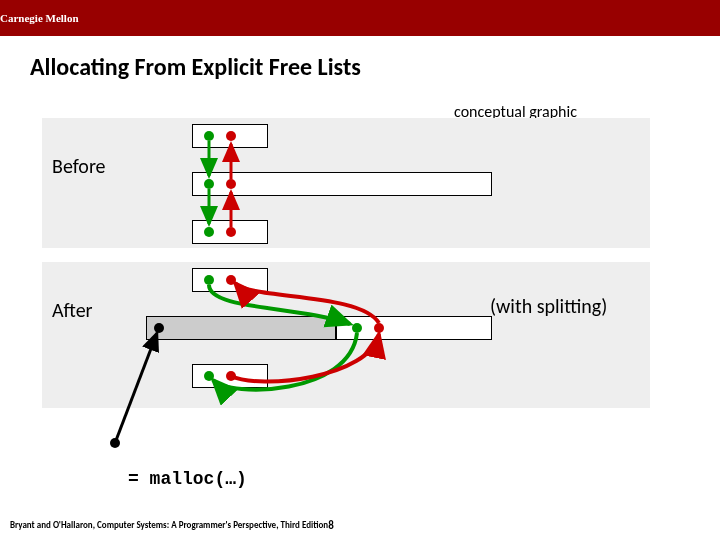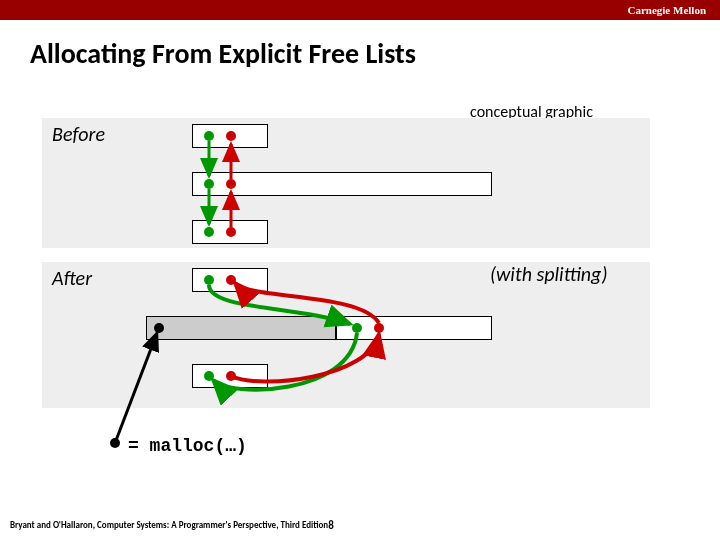--- a/index.html
+++ b/index.html
@@ -1,43 +1,43 @@
 <!DOCTYPE html>
 <html><head>
 <meta charset="utf-8">
 <style>
   * { margin: 0; padding: 0; box-sizing: border-box; }
   html, body { width: 720px; height: 540px; font-family: Calibri, Arial, sans-serif; background: #fff; overflow: hidden; }
-  .topbar { height: 20px; background: #980000; display: flex; justify-content: flex-end; align-items: center; padding-right: 14px; }
+  .topbar { height: 36px; background: #980000; display: flex; justify-content: flex-start; align-items: center; padding-right: 14px; }
   .brand { color: #fff; font-weight: bold; font-size: 11px; font-family: "Times New Roman", serif; }
-  .title { font-size: 28px; font-weight: bold; margin: 16px 0 10px 30px; }
+  .title { font-size: 24px; font-weight: bold; margin: 16px 0 10px 30px; }
   .note { position: absolute; font-size: 16px; }
   .panel { position: absolute; background: #eee; }
-  .label { position: absolute; font-style: italic; font-size: 20px; }
+  .label { position: absolute; font-size: 20px; margin-top: 32px; }
   .box { position: absolute; background: #fff; border: 1px solid #000; }
   .shaded { background: #ccc; }
   .dot { position: absolute; width: 10px; height: 10px; border-radius: 50%; }
   .greenD { background: #009800; }
   .redD { background: #c00; }
   .blackD { background: #000; }
   svg.overlay { position: absolute; left: 0; top: 0; pointer-events: none; }
   .footer { position: absolute; bottom: 8px; left: 10px; right: 10px; display: flex; font-size: 9px; font-weight: bold; }
   .pgnum { font-size: 11px; }
-  .legend { position: absolute; font-family: "Courier New", monospace; font-weight: bold; font-size: 18px; }
+  .legend { position: absolute; font-family: "Courier New", monospace; font-weight: bold; font-size: 18px; margin-top: 33px; }
 </style>
 </head>
 <body>
 
 <div class="topbar">
   <span class="brand">Carnegie Mellon</span>
 </div>
 
 <div class="title">Allocating From Explicit Free Lists</div>
 
-<div class="note" style="left:470px; top:102px;text-align:center;">conceptual graphic</div>
+<div class="note" style="left:454px; top:102px;text-align:center;">conceptual graphic</div>
 
 <div class="panel" style="left:42px; top:118px; width:608px; height:130px;"></div>
 <div class="label" style="left:52px; top:122px;">Before</div>
 
 <div class="box" style="left:192px; top:124px; width:76px; height:24px;"></div>
 <div class="box" style="left:192px; top:172px; width:300px; height:24px;"></div>
 <div class="box" style="left:192px; top:220px; width:76px; height:24px;"></div>
 
 <div class="dot greenD" style="left:204px; top:131px;"></div>
 <div class="dot redD" style="left:226px; top:131px;"></div>

